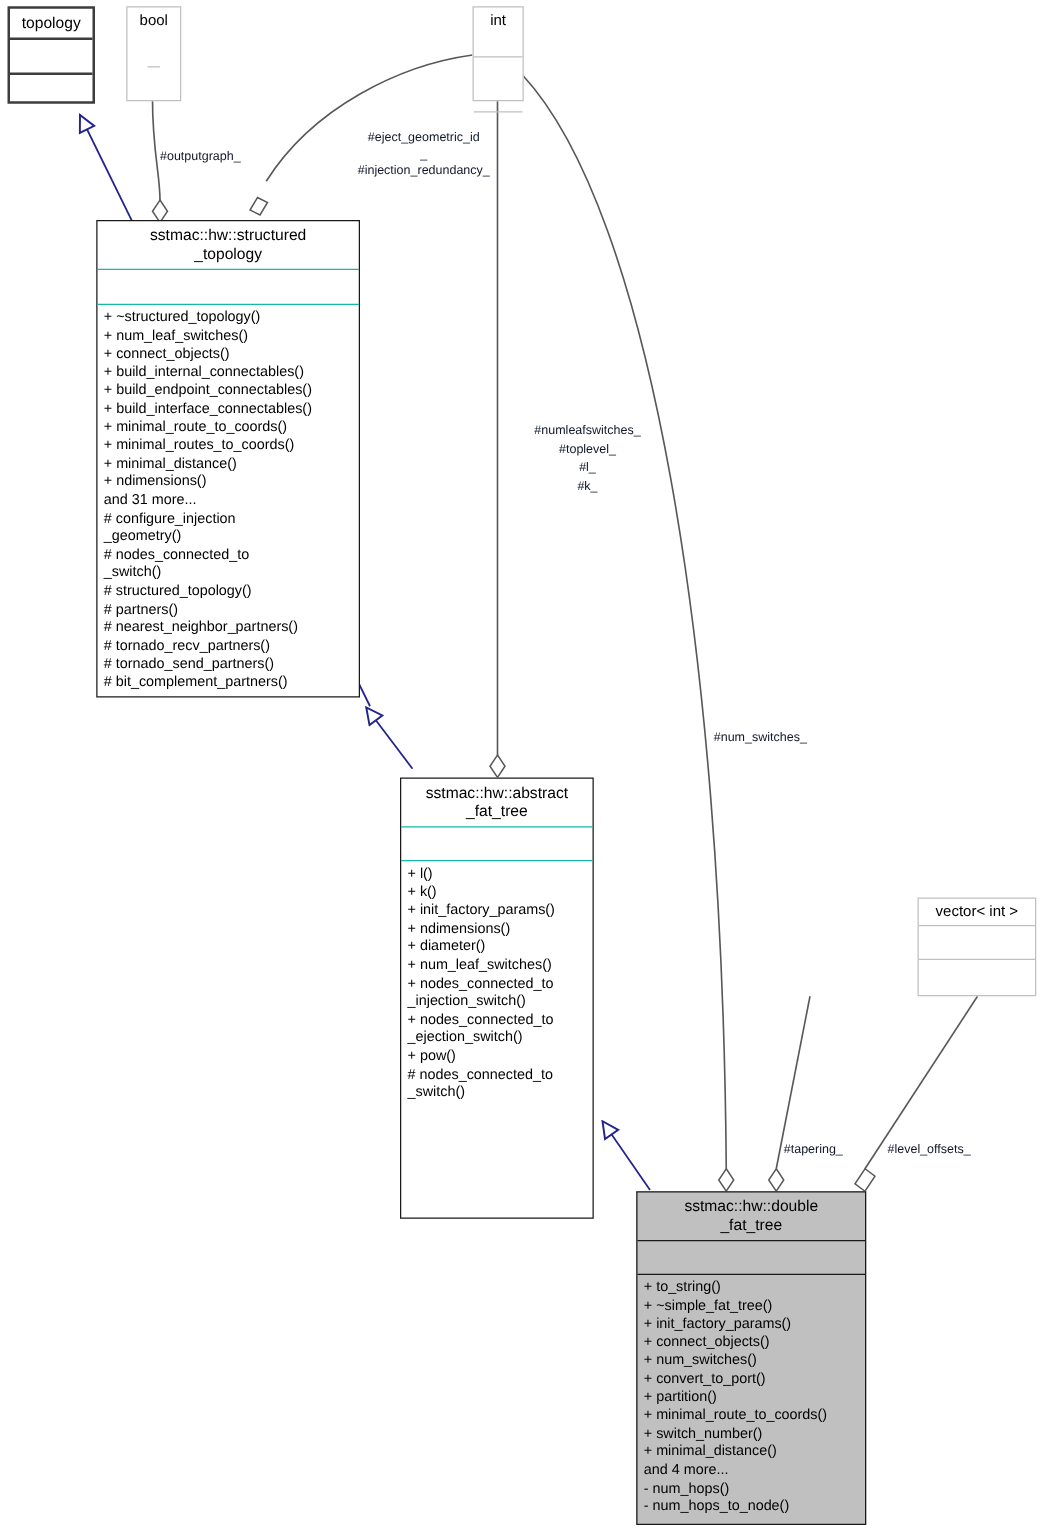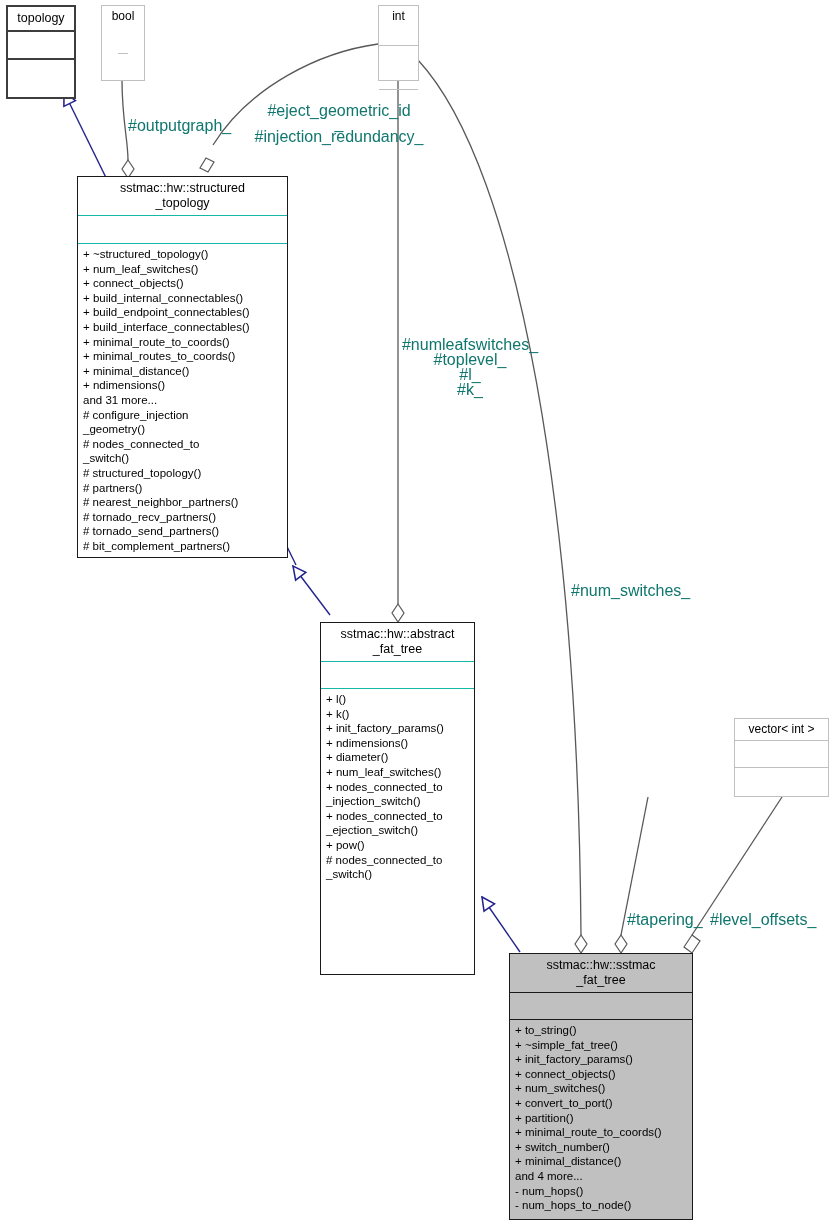--- a/index.html
+++ b/index.html
@@ -89,23 +89,23 @@
   .member {
     font-size: 11.5px;
     line-height: 14.6px;
     color: #000000;
     white-space: pre-line;
     text-align: left;
   }
 
   .edge-label {
     position: absolute;
-    font-size: 16px;
+    font-size: 10px;
     line-height: 15px;
-    color: #0f766e;
+    color: #0f172a;
     white-space: pre-line;
   }
   .edge-label.center {
     text-align: center;
   }
   .edge-label.left {
     text-align: left;
   }
 </style>
 </head>
@@ -156,21 +156,21 @@
     <g>
       <line x1="782" y1="797" x2="692" y2="935" stroke="#585858" stroke-width="1.3"></line>
       <polygon points="692,935 700,941 692,953 684,947" fill="#ffffff" stroke="#585858" stroke-width="1.2"></polygon>
     </g>
 
     <g>
       <line x1="520" y1="952" x2="482" y2="897" stroke="#23238e" stroke-width="1.4" marker-end="url(#inherit-arrow)"></line>
     </g>
   </svg>
 
-  <div class="node root-box" style="left:6px; top:5px; width:70px; height:94px;">
+  <div class="node root-box" style="left:6px; top:5px; width:70px; height:78px;">
     <div class="node-title">topology</div>
     <div class="compartment attrs" style="height:26px;"></div>
     <div class="compartment ops"></div>
   </div>
 
   <div class="node type-box" style="left:101px; top:5px; width:44px; height:76px;align-items:center;">
     <div class="node-title small">bool</div>
     <div class="compartment attrs" style="height:25px;"></div>
     <div class="compartment ops"></div>
   </div>
@@ -232,21 +232,21 @@
   </div>
 
 
   <div class="node type-box" style="left:734px; top:718px; width:95px; height:79px;">
     <div class="node-title small">vector&lt; int &gt;</div>
     <div class="compartment attrs" style="height:26px;"></div>
     <div class="compartment ops"></div>
   </div>
 
   <div class="node focus-box" style="left:509px; top:953px; width:184px; height:267px;">
-    <div class="node-title">sstmac::hw::sstmac
+    <div class="node-title">sstmac::hw::double
 _fat_tree</div>
     <div class="compartment attrs" style="height:26px;"></div>
     <div class="compartment ops">
       <div class="member">+ to_string()</div>
       <div class="member">+ ~simple_fat_tree()</div>
       <div class="member">+ init_factory_params()</div>
       <div class="member">+ connect_objects()</div>
       <div class="member">+ num_switches()</div>
       <div class="member">+ convert_to_port()</div>
       <div class="member">+ partition()</div>

